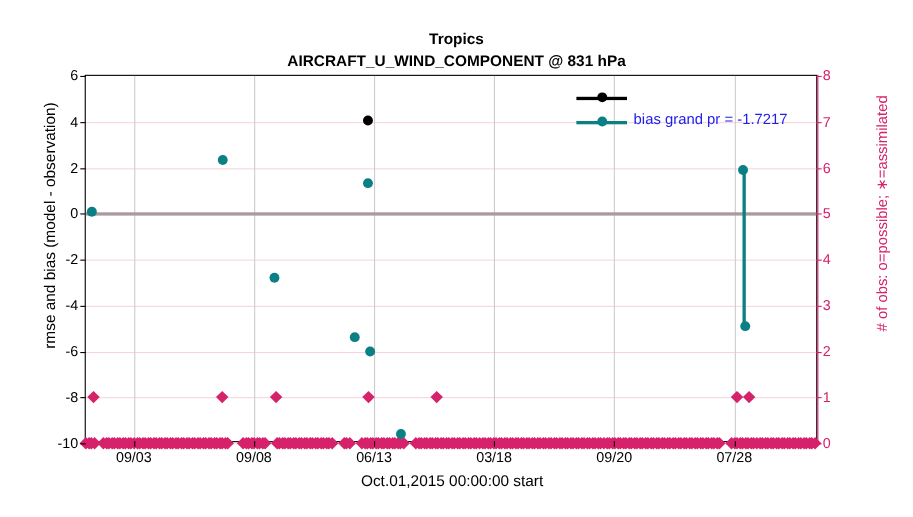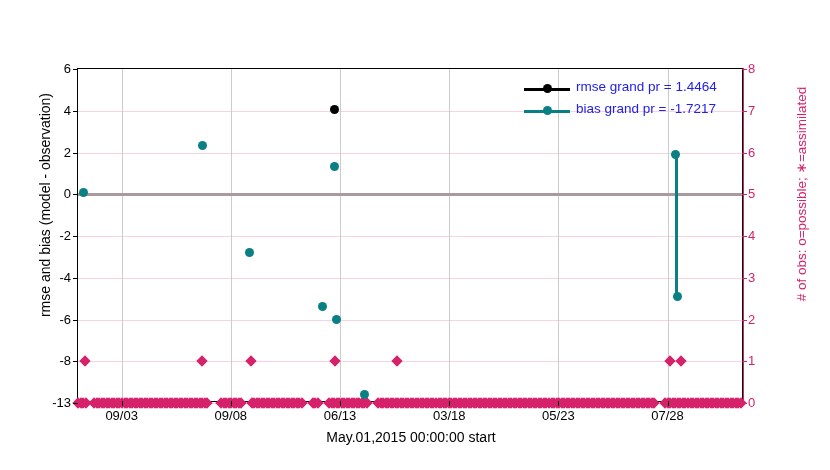--- a/index.html
+++ b/index.html
@@ -92,20 +92,24 @@
   .legend-text{
     position:absolute;left:52px;top:1px;font-size:13.5px;color:#2020ee;
     white-space:nowrap;
   }
 </style>
 </head>
 <body>
 
 <div id="fig">
 
+  <div class="title-block">
+    <div class="title-main">Tropics</div>
+    <div class="title-sub">AIRCRAFT_U_WIND_COMPONENT @ 831 hPa</div>
+  </div>
 
   <div class="plot-box" id="plot">
     <div id="grid-layer">
         <div class="gridline-h" style="top: 41.75px;"></div>
         <div class="gridline-h" style="top: 83.5px;"></div>
         <div class="gridline-h" style="top: 125.25px;"></div>
         <div class="gridline-h" style="top: 167px;"></div>
         <div class="gridline-h" style="top: 208.75px;"></div>
         <div class="gridline-h" style="top: 250.5px;"></div>
         <div class="gridline-h" style="top: 292.25px;"></div>
@@ -390,21 +394,21 @@
         <div class="ylabel-left" style="top: 125.25px;">0</div>
         <div class="tick-l" style="top: 167px;"></div>
         <div class="ylabel-left" style="top: 167px;">-2</div>
         <div class="tick-l" style="top: 208.75px;"></div>
         <div class="ylabel-left" style="top: 208.75px;">-4</div>
         <div class="tick-l" style="top: 250.5px;"></div>
         <div class="ylabel-left" style="top: 250.5px;">-6</div>
         <div class="tick-l" style="top: 292.25px;"></div>
         <div class="ylabel-left" style="top: 292.25px;">-8</div>
         <div class="tick-l" style="top: 334px;"></div>
-        <div class="ylabel-left" style="top: 334px;">-13</div>
+        <div class="ylabel-left" style="top: 334px;">-10</div>
         <div class="tick-r" style="top: 0px;"></div>
         <div class="ylabel-right" style="top: 0px;">8</div>
         <div class="tick-r" style="top: 41.75px;"></div>
         <div class="ylabel-right" style="top: 41.75px;">7</div>
         <div class="tick-r" style="top: 83.5px;"></div>
         <div class="ylabel-right" style="top: 83.5px;">6</div>
         <div class="tick-r" style="top: 125.25px;"></div>
         <div class="ylabel-right" style="top: 125.25px;">5</div>
         <div class="tick-r" style="top: 167px;"></div>
         <div class="ylabel-right" style="top: 167px;">4</div>
@@ -418,37 +422,36 @@
         <div class="ylabel-right" style="top: 334px;">0</div>
         <div class="tick-b" style="left: 43.6721px;"></div>
         <div class="xlabel-tick" style="left: 43.6721px;">09/03</div>
         <div class="tick-b" style="left: 152.852px;"></div>
         <div class="xlabel-tick" style="left: 152.852px;">09/08</div>
         <div class="tick-b" style="left: 262.033px;"></div>
         <div class="xlabel-tick" style="left: 262.033px;">06/13</div>
         <div class="tick-b" style="left: 371.213px;"></div>
         <div class="xlabel-tick" style="left: 371.213px;">03/18</div>
         <div class="tick-b" style="left: 480.393px;"></div>
-        <div class="xlabel-tick" style="left: 480.393px;">05/23</div>
+        <div class="xlabel-tick" style="left: 480.393px;">09/20</div>
         <div class="tick-b" style="left: 589.574px;"></div>
         <div class="xlabel-tick" style="left: 589.574px;">07/28</div>
       </div>
 
     <div class="axis-title-left">rmse and bias (model - observation)</div>
     <div class="axis-title-right"># of obs: o=possible; ∗=assimilated</div>
-    <div class="axis-title-x">May.01,2015 00:00:00 start</div>
+    <div class="axis-title-x">Oct.01,2015 00:00:00 start</div>
   </div>
 
   <div class="axis-right-line"></div>
 
   <div class="legend" id="legend">
       <div class="legend-row">
         <div class="legend-line" style="background: rgb(0, 0, 0);"></div>
         <div class="legend-dot" style="background: rgb(0, 0, 0);"></div>
-        <div class="legend-text" style="color: rgb(32, 32, 238);">rmse grand pr = 1.4464</div>
       </div>
       <div class="legend-row">
         <div class="legend-line" style="background: rgb(10, 127, 132);"></div>
         <div class="legend-dot" style="background: rgb(10, 127, 132);"></div>
         <div class="legend-text" style="color: rgb(32, 32, 238);">bias grand pr = -1.7217</div>
       </div>
     </div>
 
 </div>
 

